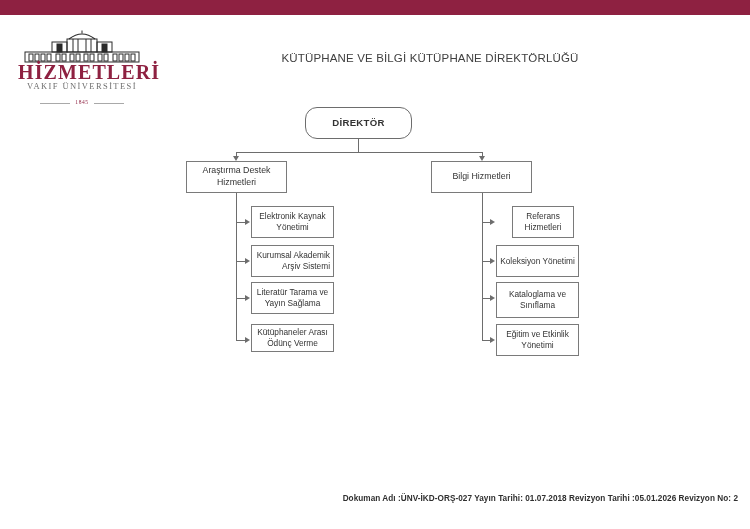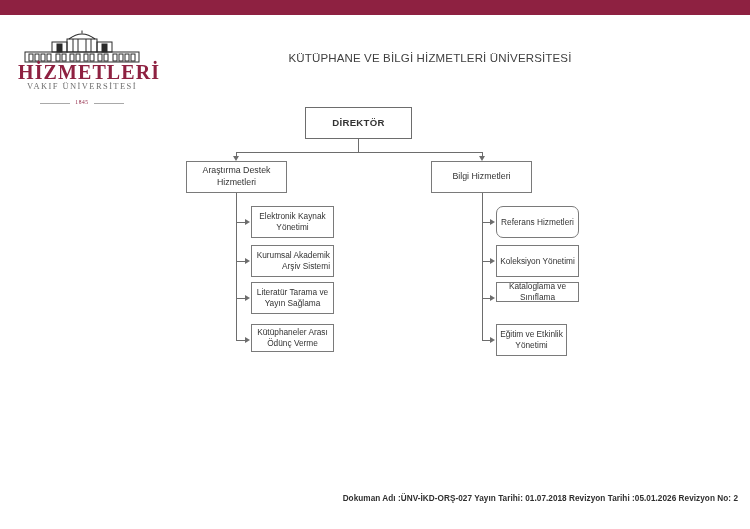--- a/index.html
+++ b/index.html
@@ -126,20 +126,21 @@
     font-size: 8.3px;
     line-height: 1.32;
     color: #333333;
     padding: 2px 3px;
   }
   .node.root {
     font-size: 9.6px;
     font-weight: bold;
     letter-spacing: 0.3px;
     border-color: #6d6d6d;
+    border-radius: 12px;
   }
   .node.branch {
     font-size: 8.8px;
   }
 
   
   .ln {
     position: absolute;
     background: #6d6d6d;
   }
@@ -222,21 +223,21 @@
       <rect x="107" y="24" width="4" height="7"></rect>
     </g>
   </svg>
   <div class="logo-word">HİZMETLERİ</div>
   <div class="logo-sub">VAKIF ÜNİVERSİTESİ</div>
   <div class="logo-year-wrap">
     <span class="logo-year">1845</span>
   </div>
 </div>
 
-<div class="page-title">KÜTÜPHANE VE BİLGİ HİZMETLERİ ÜNİVERSİTESİ</div>
+<div class="page-title">KÜTÜPHANE VE BİLGİ KÜTÜPHANE DİREKTÖRLÜĞÜ</div>
 
 <div class="chart">
 
   <div class="node root" style="left:305px; top:107px; width:107px; height:32px;">DİREKTÖR</div>
 
   <div class="ln v" style="left:358px; top:139px; height:13px;"></div>
   <div class="ln h" style="left:236px; top:152px; width:247px;"></div>
   <div class="ln v" style="left:236px; top:152px; height:5px;"></div>
   <div class="ln v" style="left:482px; top:152px; height:5px;"></div>
   <div class="arrow-down" style="left:232.5px; top:156px;"></div>
@@ -263,20 +264,20 @@
   <div class="ln v" style="left:482px; top:193px; height:148px;"></div>
   <div class="ln h" style="left:482px; top:222px; width:10px;"></div>
   <div class="ln h" style="left:482px; top:261px; width:10px;"></div>
   <div class="ln h" style="left:482px; top:298px; width:10px;"></div>
   <div class="ln h" style="left:482px; top:340px; width:10px;"></div>
   <div class="arrow-right" style="left:490px; top:218.5px;"></div>
   <div class="arrow-right" style="left:490px; top:257.5px;"></div>
   <div class="arrow-right" style="left:490px; top:294.5px;"></div>
   <div class="arrow-right" style="left:490px; top:336.5px;"></div>
 
-  <div class="node" style="left:496px; top:206px; width:83px; height:32px;border-radius:7px;">Referans Hizmetleri</div>
+  <div class="node" style="left:512px; top:206px; width:62px; height:32px;">Referans Hizmetleri</div>
   <div class="node" style="left:496px; top:245px; width:83px; height:32px;">Koleksiyon Yönetimi</div>
-  <div class="node" style="left:496px; top:282px; width:83px; height:20px;">Kataloglama ve Sınıflama</div>
-  <div class="node" style="left:496px; top:324px; width:71px; height:32px;">Eğitim ve Etkinlik Yönetimi</div>
+  <div class="node" style="left:496px; top:282px; width:83px; height:36px;">Kataloglama ve Sınıflama</div>
+  <div class="node" style="left:496px; top:324px; width:83px; height:32px;">Eğitim ve Etkinlik Yönetimi</div>
 
 </div>
 
 <div class="footer">Dokuman Adı :ÜNV-İKD-ORŞ-027 Yayın Tarihi: 01.07.2018 Revizyon Tarihi :05.01.2026 Revizyon No: 2</div>
 
 </body></html>

